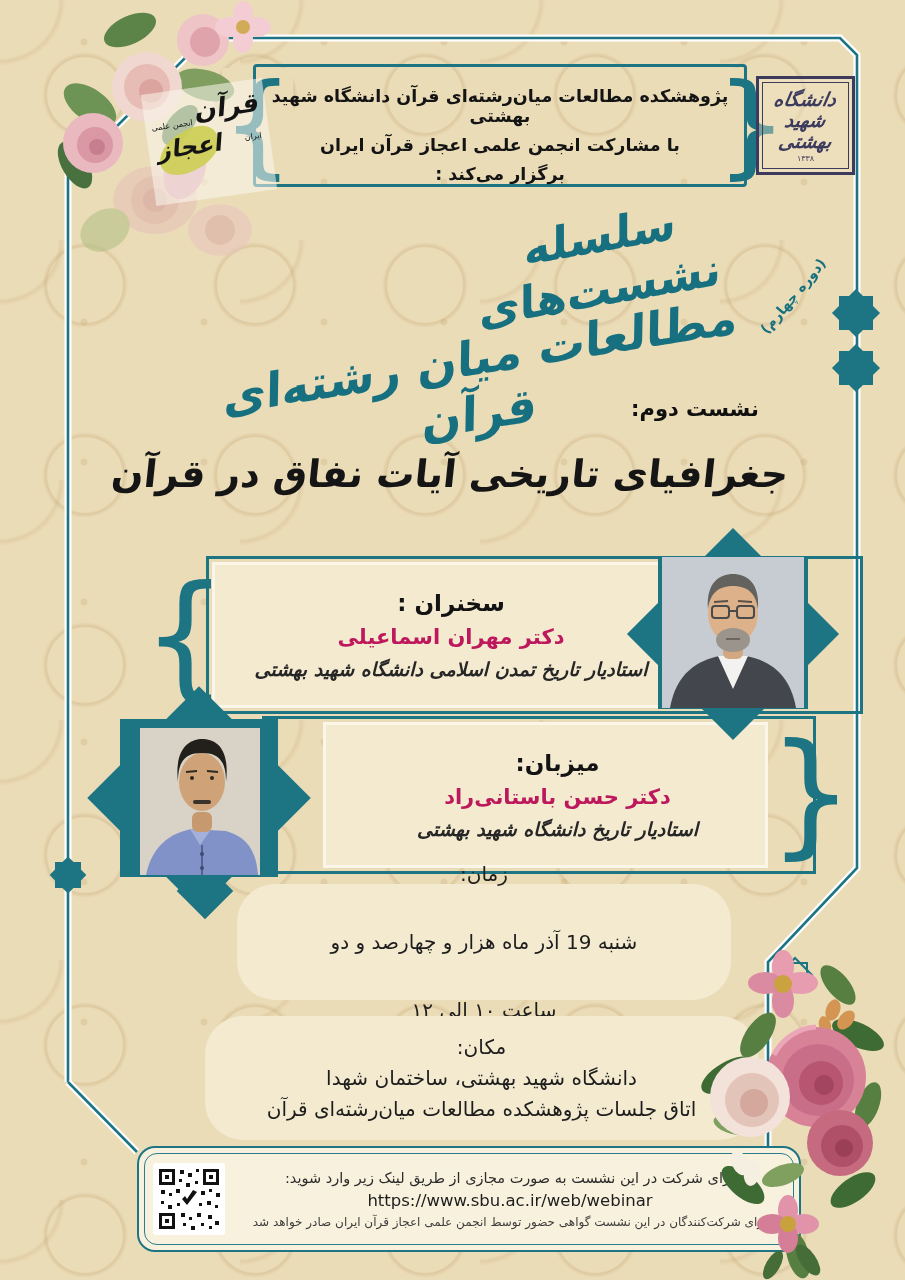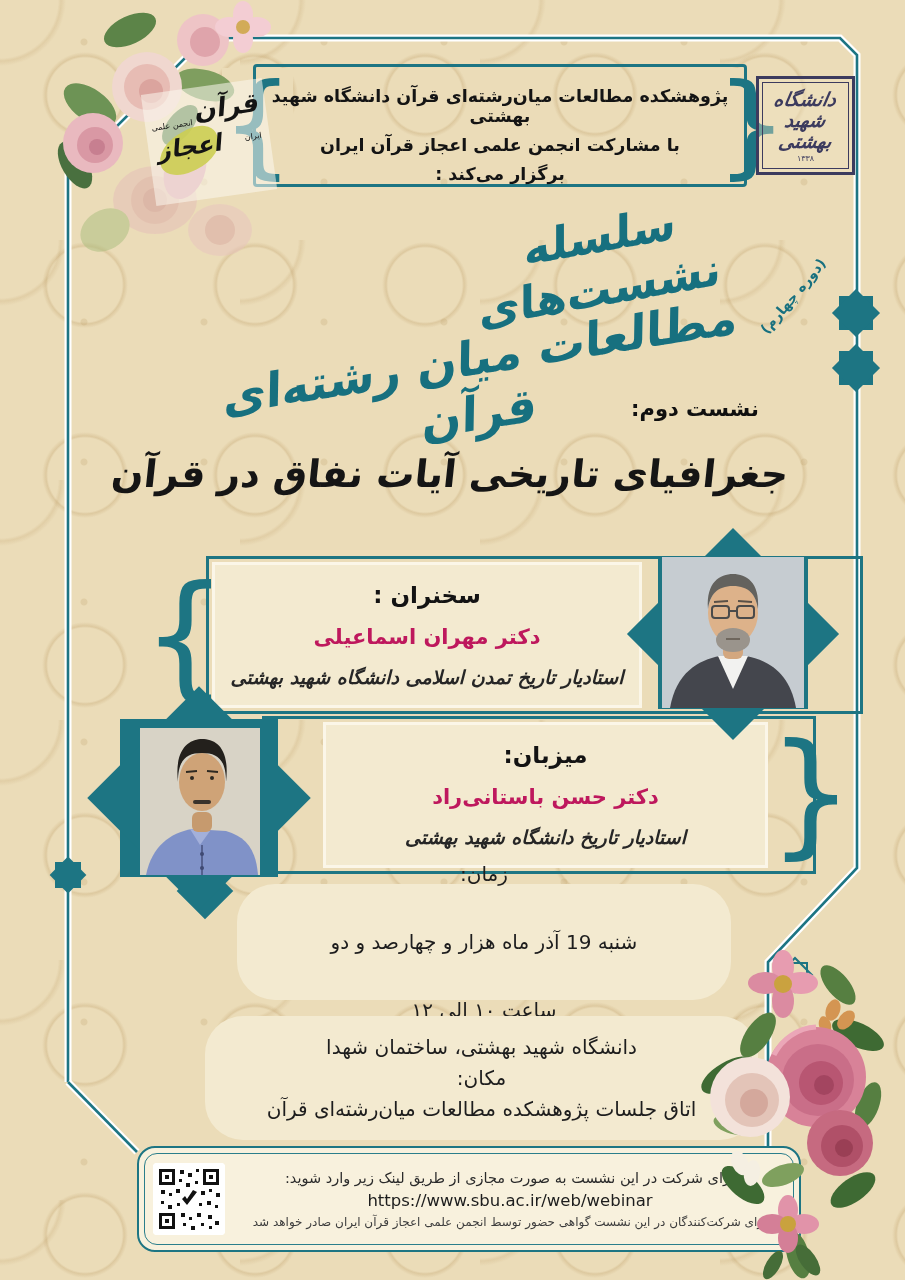--- a/index.html
+++ b/index.html
@@ -55,21 +55,21 @@
   .session-label{left:600px;top:397px;width:190px;font-size:21px;font-weight:bold;color:#101010;
     z-index:5;text-align:center;}
   .main-title{left:105px;top:452px;width:690px;font-size:38px;font-weight:800;color:#151515;
     z-index:5;text-align:center;transform:skewX(-6deg);}
   
   .band-panel{border:3px solid #1d7583;z-index:3;background:transparent;}
   .speaker-panel{left:206px;top:556px;width:651px;height:152px;}
   .host-panel{left:262px;top:716px;width:548px;height:152px;}
   .cream{position:absolute;top:3px;bottom:3px;background:#f3ead0;
     box-shadow:inset 0 0 0 3px #fbf6e8;display:flex;flex-direction:column;
-    justify-content:center;text-align:center;gap:17px;}
+    justify-content:center;text-align:center;gap:9px;padding-left:24px;}
   .speaker-panel .cream{left:3px;width:430px;}
   .host-panel .cream{left:48px;right:45px;margin-left:10px;}
   .p-label{font-size:23px;font-weight:bold;color:#131313;}
   .p-name{font-size:21px;font-weight:bold;color:#be185d;}
   .p-affil{font-size:19px;font-weight:bold;color:#262626;font-style:italic;}
   .photo{position:absolute;z-index:5;}
   
   .soft-panel{background:#f3ead0;border-radius:38px;z-index:3;display:flex;flex-direction:column;
     justify-content:center;text-align:center;color:#1d1d1d;gap:7px;}
   .time-panel{left:237px;top:884px;width:494px;height:116px;gap:44px;}
@@ -239,22 +239,22 @@
     <circle cx="72" cy="50" r="2" fill="#2e2921"></circle>
   </svg>
 
   <div class="abs soft-panel time-panel rtl">
     <div class="l">زمان:</div>
     <div class="l">شنبه 19 آذر ماه هزار و چهارصد و دو</div>
     <div class="l">ساعت ۱۰ الی ۱۲</div>
   </div>
 
   <div class="abs soft-panel loc-panel rtl">
+    <div class="l">مکان:</div>
     <div class="l">دانشگاه شهید بهشتی، ساختمان شهدا</div>
-    <div class="l">مکان:</div>
     <div class="l">اتاق جلسات پژوهشکده مطالعات میان‌رشته‌ای قرآن</div>
   </div>
 
   <div class="abs footer-box">
     <svg class="qr" viewBox="0 0 72 72">
       <rect width="72" height="72" fill="#ffffff"></rect>
       <g fill="#111111">
         <rect x="6" y="6" width="16" height="16"></rect>
           <rect x="50" y="6" width="16" height="16"></rect>
           <rect x="6" y="50" width="16" height="16"></rect>

